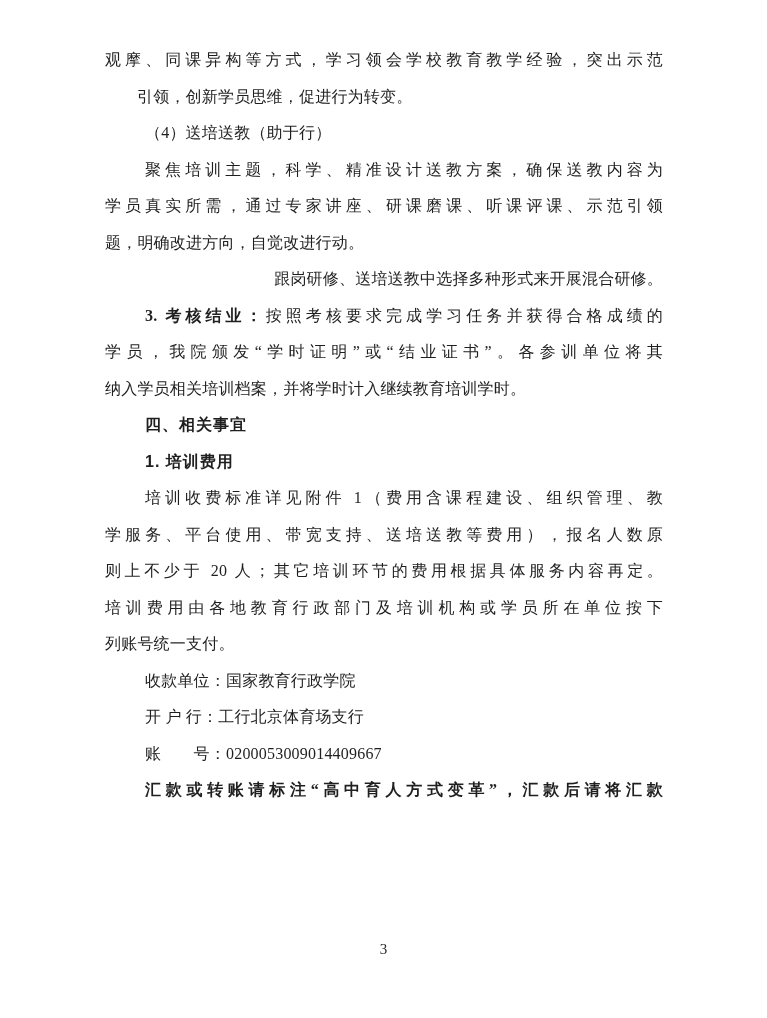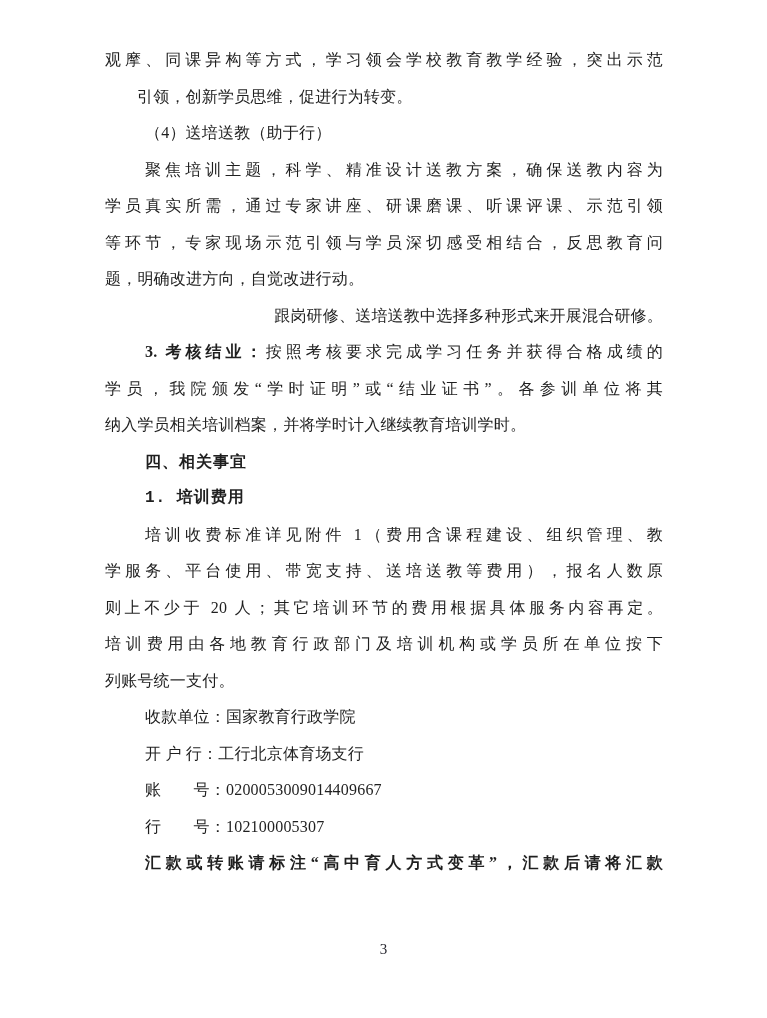--- a/index.html
+++ b/index.html
@@ -59,33 +59,31 @@
 </head>
 <body>
 
 <div class="page">
   <div class="content" id="doc-body">
       <div class="line j" style="padding-left: 0px;"><span>观摩、同课异构等方式，学习领会学校教育教学经验，突出示范</span></div>
       <div class="line" style="padding-left: 0px; margin-left: 32px;"><span>引领，创新学员思维，促进行为转变。</span></div>
       <div class="line" style="padding-left: 40px;"><span>（4）送培送教（助于行）</span></div>
       <div class="line j" style="padding-left: 40px;"><span>聚焦培训主题，科学、精准设计送教方案，确保送教内容为</span></div>
       <div class="line j" style="padding-left: 0px;"><span>学员真实所需，通过专家讲座、研课磨课、听课评课、示范引领</span></div>
-      <div class="line j" style="padding-left: 0px;"><span>等环节，专家现场示范引领与学员深切感受相结合，反思教育问</span></div>
       <div class="line" style="padding-left: 0px;"><span>题，明确改进方向，自觉改进行动。</span></div>
       <div class="line" style="padding-left: 0px; text-align: right;"><span>跟岗研修、送培送教中选择多种形式来开展混合研修。</span></div>
       <div class="line j" style="padding-left: 40px;"><span class="b">3. 考核结业：</span><span>按照考核要求完成学习任务并获得合格成绩的</span></div>
       <div class="line j" style="padding-left: 0px;"><span>学员，我院颁发“学时证明”或“结业证书”。各参训单位将其</span></div>
       <div class="line" style="padding-left: 0px;"><span>纳入学员相关培训档案，并将学时计入继续教育培训学时。</span></div>
       <div class="line sans" style="padding-left: 40px;"><span class="b">四、相关事宜</span></div>
-      <div class="line sans" style="padding-left: 40px; font-family: Liberation Mono, monospace;"><span class="b">1. 培训费用</span></div>
+      <div class="line sans" style="padding-left: 40px;"><span class="b">1. 培训费用</span></div>
       <div class="line j" style="padding-left: 40px;"><span>培训收费标准详见附件 1（费用含课程建设、组织管理、教</span></div>
       <div class="line j" style="padding-left: 0px;"><span>学服务、平台使用、带宽支持、送培送教等费用），报名人数原</span></div>
       <div class="line j" style="padding-left: 0px;"><span>则上不少于 20 人；其它培训环节的费用根据具体服务内容再定。</span></div>
       <div class="line j" style="padding-left: 0px;"><span>培训费用由各地教育行政部门及培训机构或学员所在单位按下</span></div>
       <div class="line" style="padding-left: 0px; font-family: Liberation Serif, serif;"><span>列账号统一支付。</span></div>
       <div class="line" style="padding-left: 40px;"><span>收款单位：国家教育行政学院</span></div>
       <div class="line" style="padding-left: 40px;"><span>开 户 行：工行北京体育场支行</span></div>
       <div class="line" style="padding-left: 40px;"><span>账　　号：0200053009014409667</span></div>
-      <div class="line" style="padding-left: 40px;"><span>行　　号：102100005307</span></div>
       <div class="line j" style="padding-left: 40px; font-weight: bold;"><span>汇款或转账请标注“高中育人方式变革”，汇款后请将汇款</span></div>
     </div>
   <div class="page-number">3</div>
 </div>
 
 </body></html>

